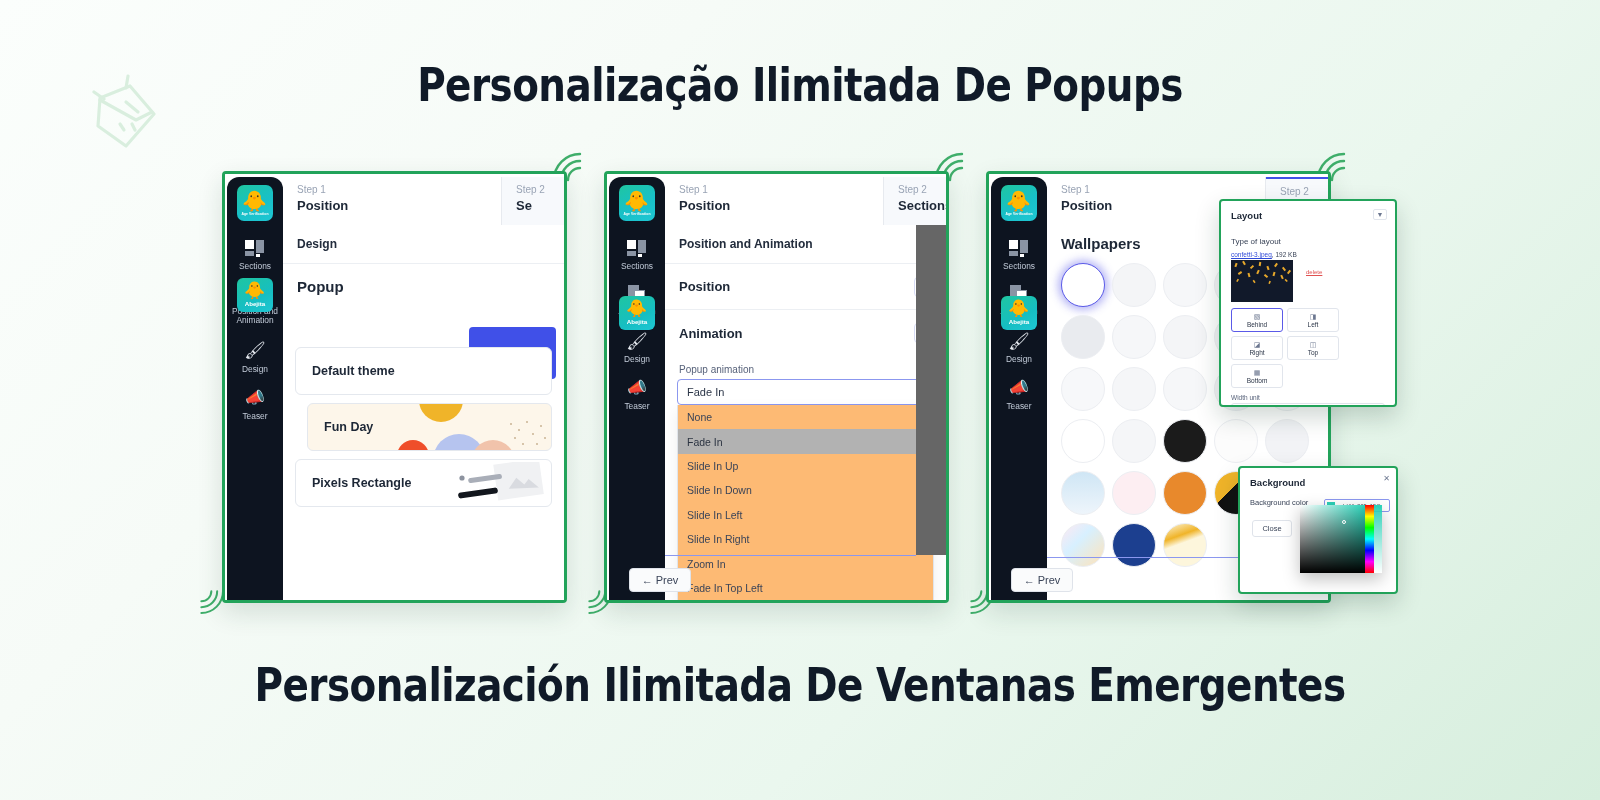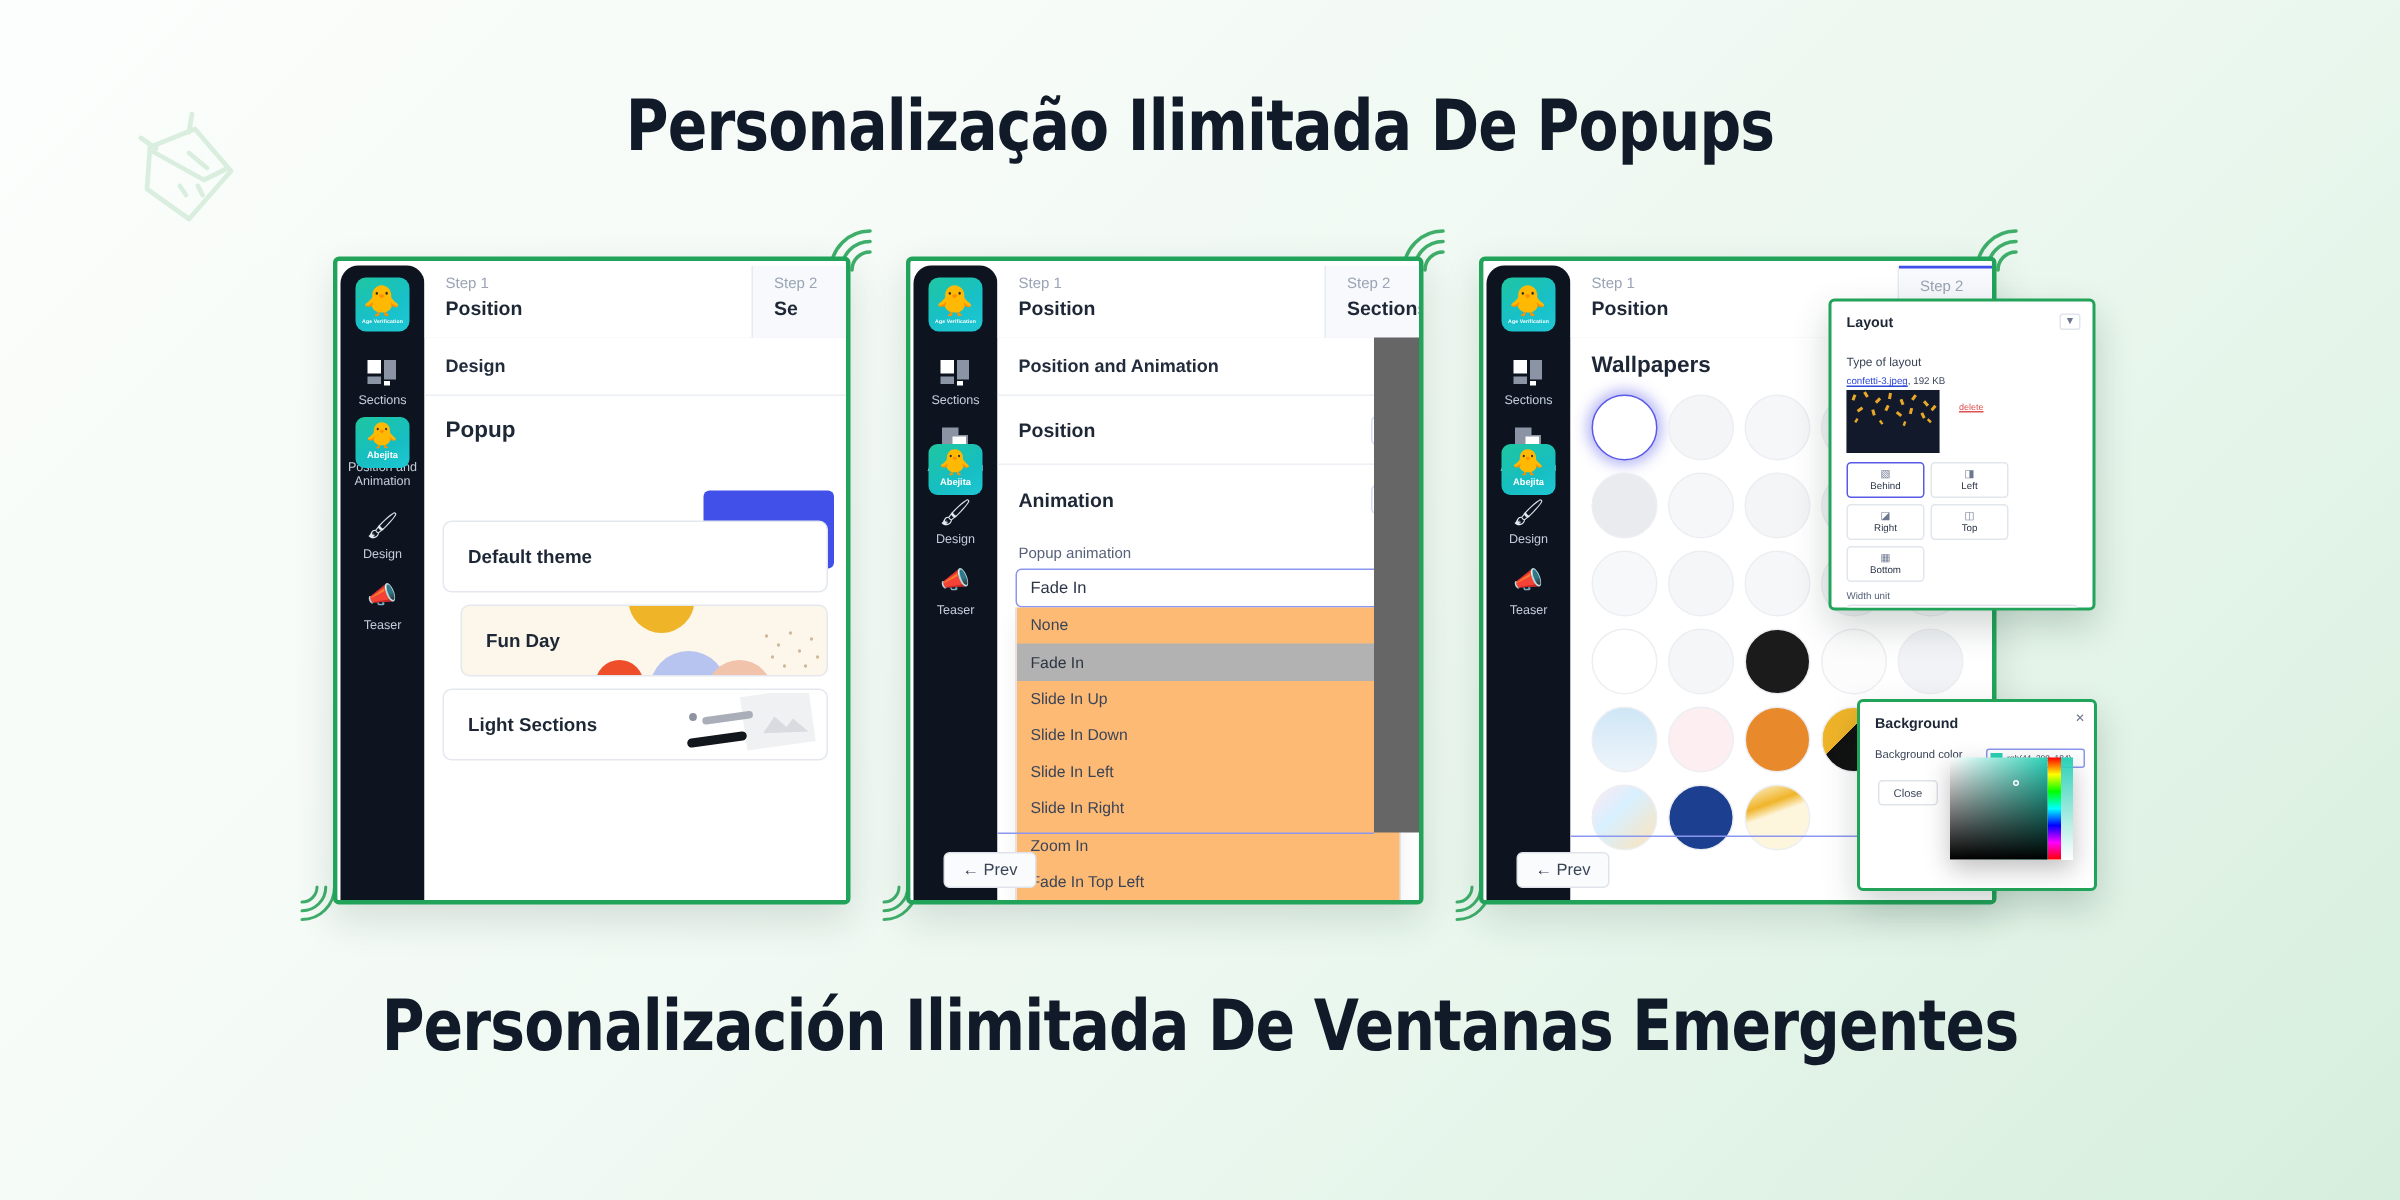--- a/index.html
+++ b/index.html
@@ -349,21 +349,21 @@
               <circle cx="134" cy="34" r="1.1"></circle>
                 <circle cx="152" cy="30" r="1.1"></circle>
                 <circle cx="160" cy="22" r="1.1"></circle>
               <circle cx="142" cy="40" r="1.1"></circle>
                 <circle cx="156" cy="40" r="1.1"></circle>
                 <circle cx="164" cy="34" r="1.1"></circle>
             </g>
           </svg>
         </div>
         <div class="theme-card">
-          <span>Light Sections</span>
+          <span>Pixels Rectangle</span>
           <svg class="lightrect-art" viewBox="0 0 95 44">
             <g transform="rotate(-8 48 22)">
               <rect x="44" y="2" width="46" height="36" fill="#f0f1f3"></rect>
               <path d="M56 28 l9 -10 l7 8 l5 -5 l9 10 z" fill="#d9dbe0"></path>
             </g>
             <circle cx="10" cy="16" r="2.6" fill="#8d939f"></circle>
             <rect x="16" y="14" width="34" height="5" rx="2.5" fill="#a9aeb8" transform="rotate(-8 33 16)"></rect>
             <rect x="6" y="28" width="40" height="6" rx="3" fill="#12161d" transform="rotate(-8 26 31)"></rect>
           </svg>
         </div>

